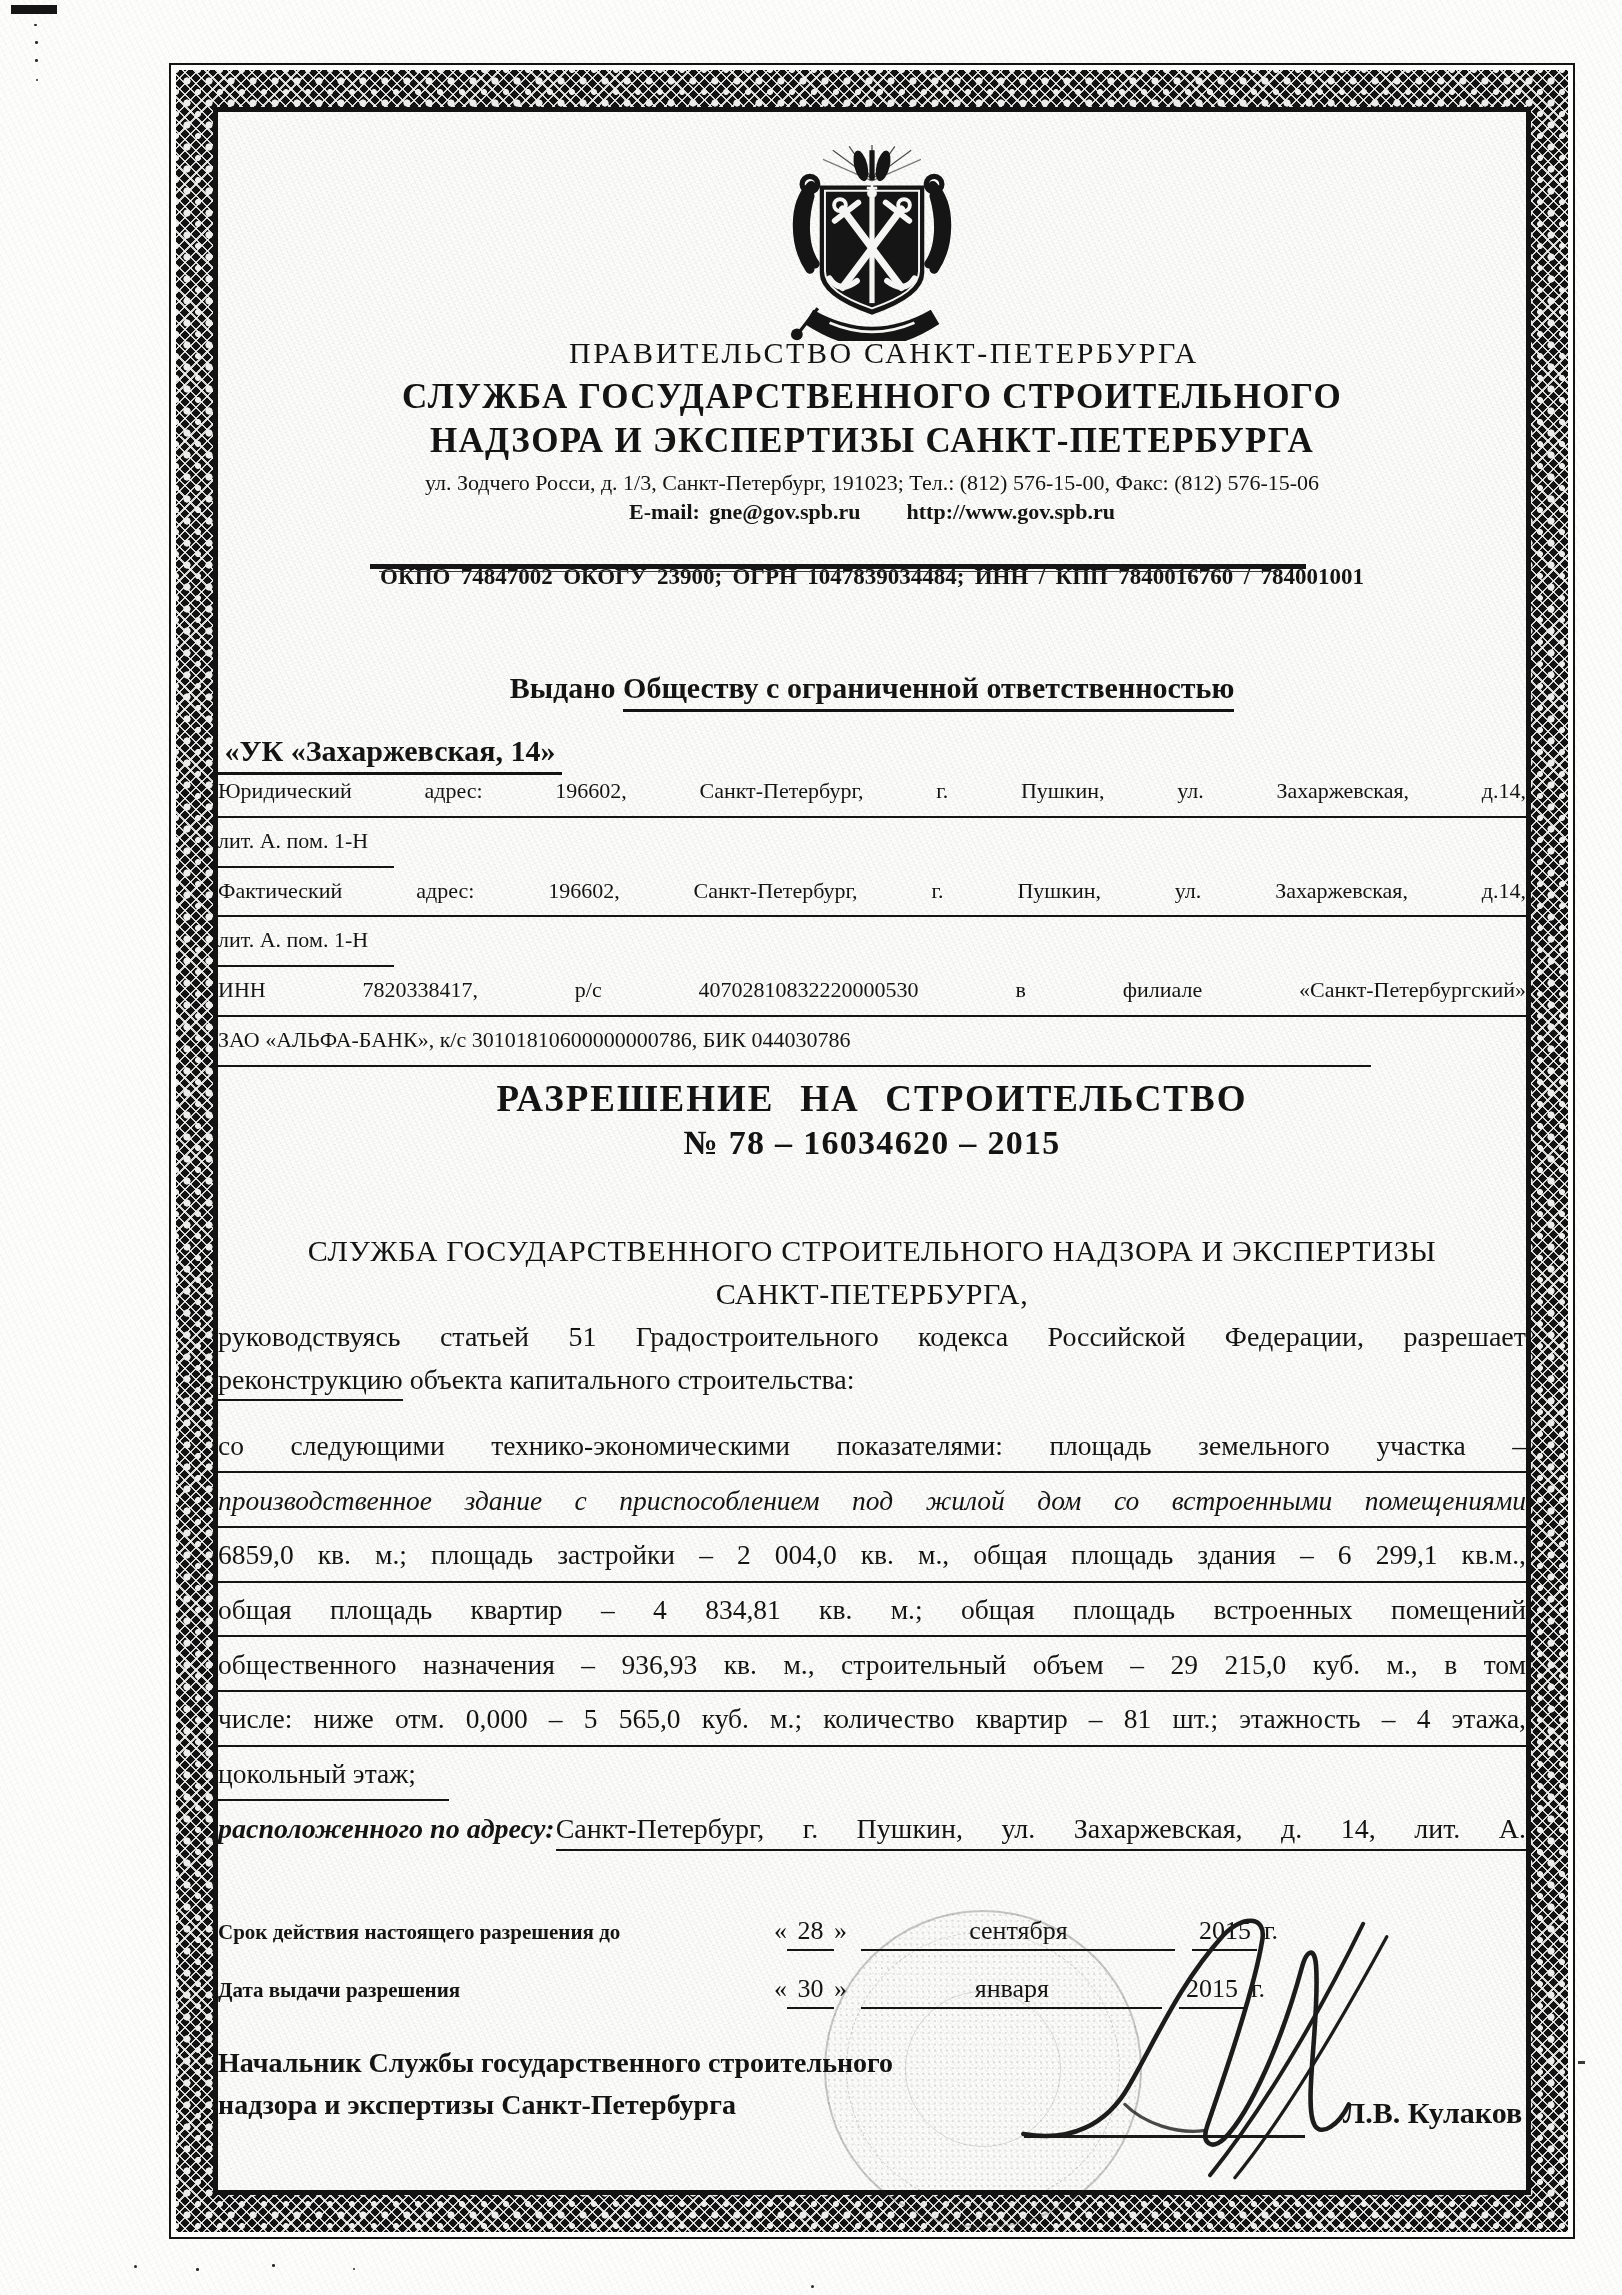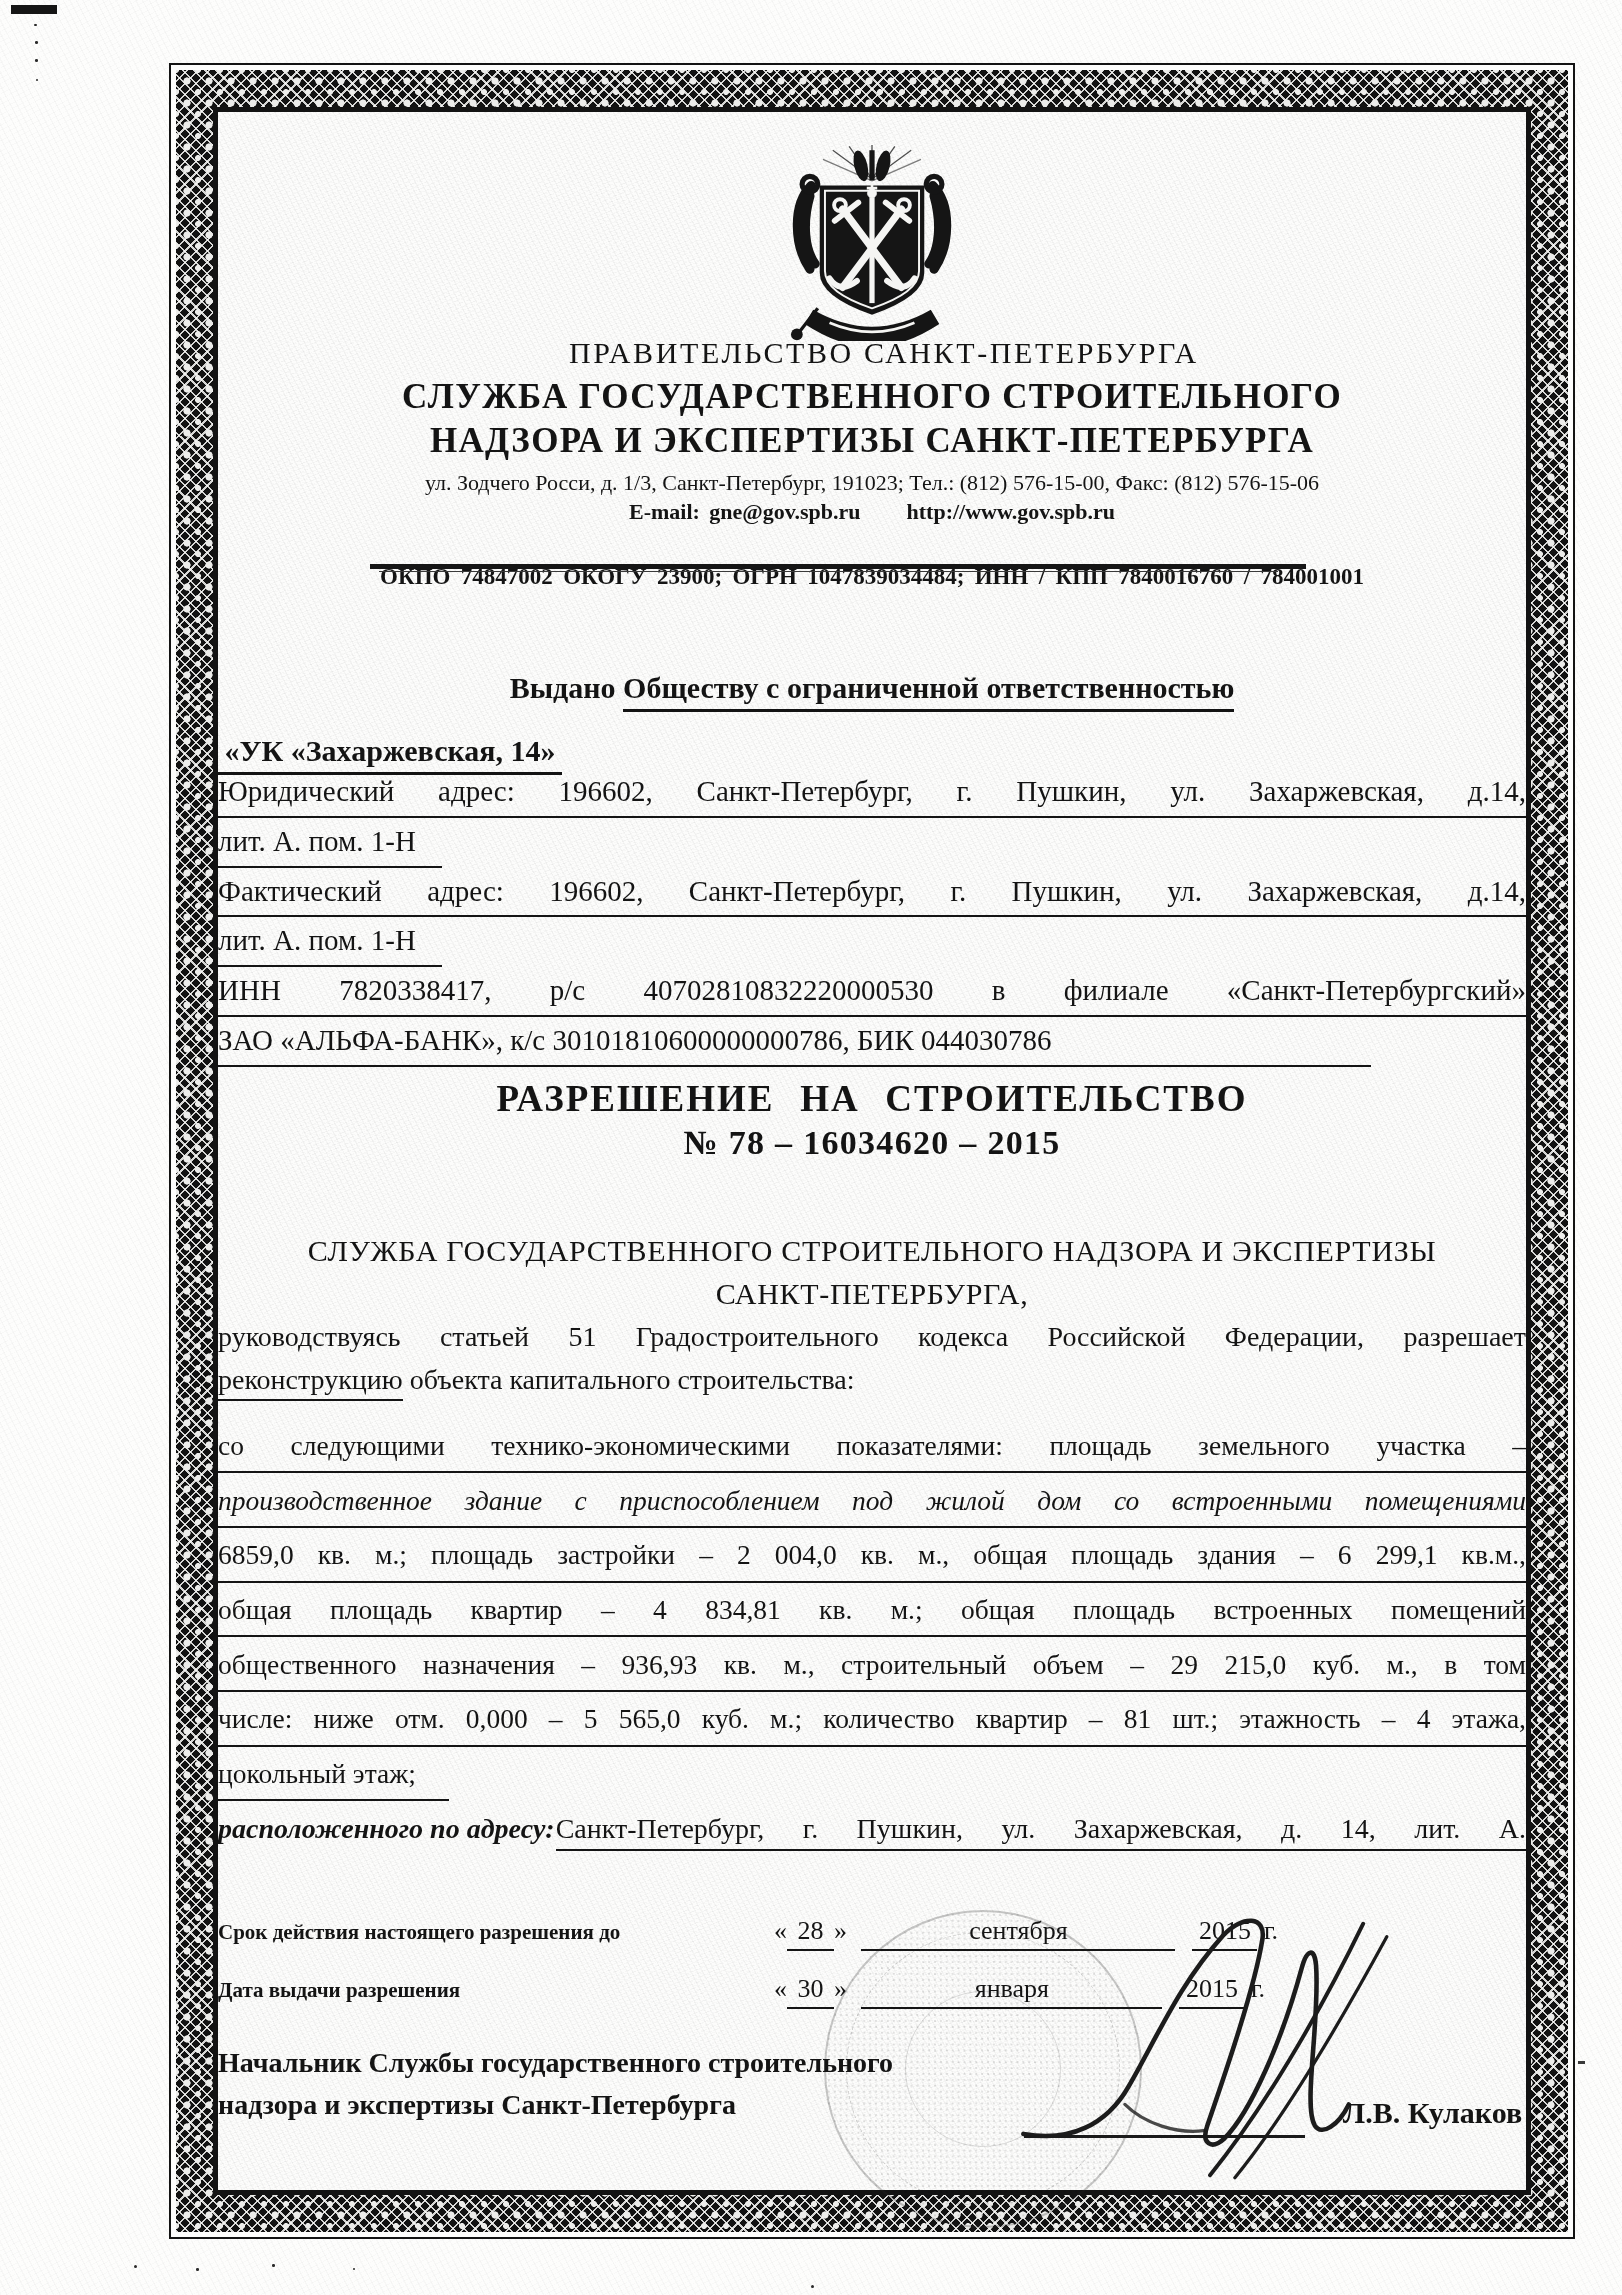--- a/index.html
+++ b/index.html
@@ -50,21 +50,21 @@
 
   .crest{position:absolute;top:33px;left:50%;transform:translateX(-50%);width:190px;height:196px;}
 
   
   .vydano{top:559px;text-align:center;font-size:30px;font-weight:bold;}
   .vydano .u{border-bottom:3.3px solid #131313;padding-bottom:5.2px;}
   .orgname{top:622px;font-size:30px;font-weight:bold;}
   .orgname .u{border-bottom:3.3px solid #131313;padding:0 6.5px 5.2px;}
 
   
-  .reqs{top:662px;font-size:29px;}
+  .reqs{top:662px;font-size:22px;}
   .req-line{line-height:34px;border-bottom:2.6px solid #151515;padding-bottom:7.9px;margin-bottom:5.9px;}
   .req-line.full{text-align:justify;text-align-last:justify;}
   .req-line.short{display:table;border-bottom:2.6px solid #151515;padding-right:26px;}
   .req-line.wide{width:1153px;}
 
   
   .title{top:965px;text-align:center;font-size:37px;font-weight:bold;letter-spacing:2px;word-spacing:14.4px;}
   .number{top:1012px;text-align:center;font-size:34px;font-weight:bold;letter-spacing:1.3px;}
 
   

